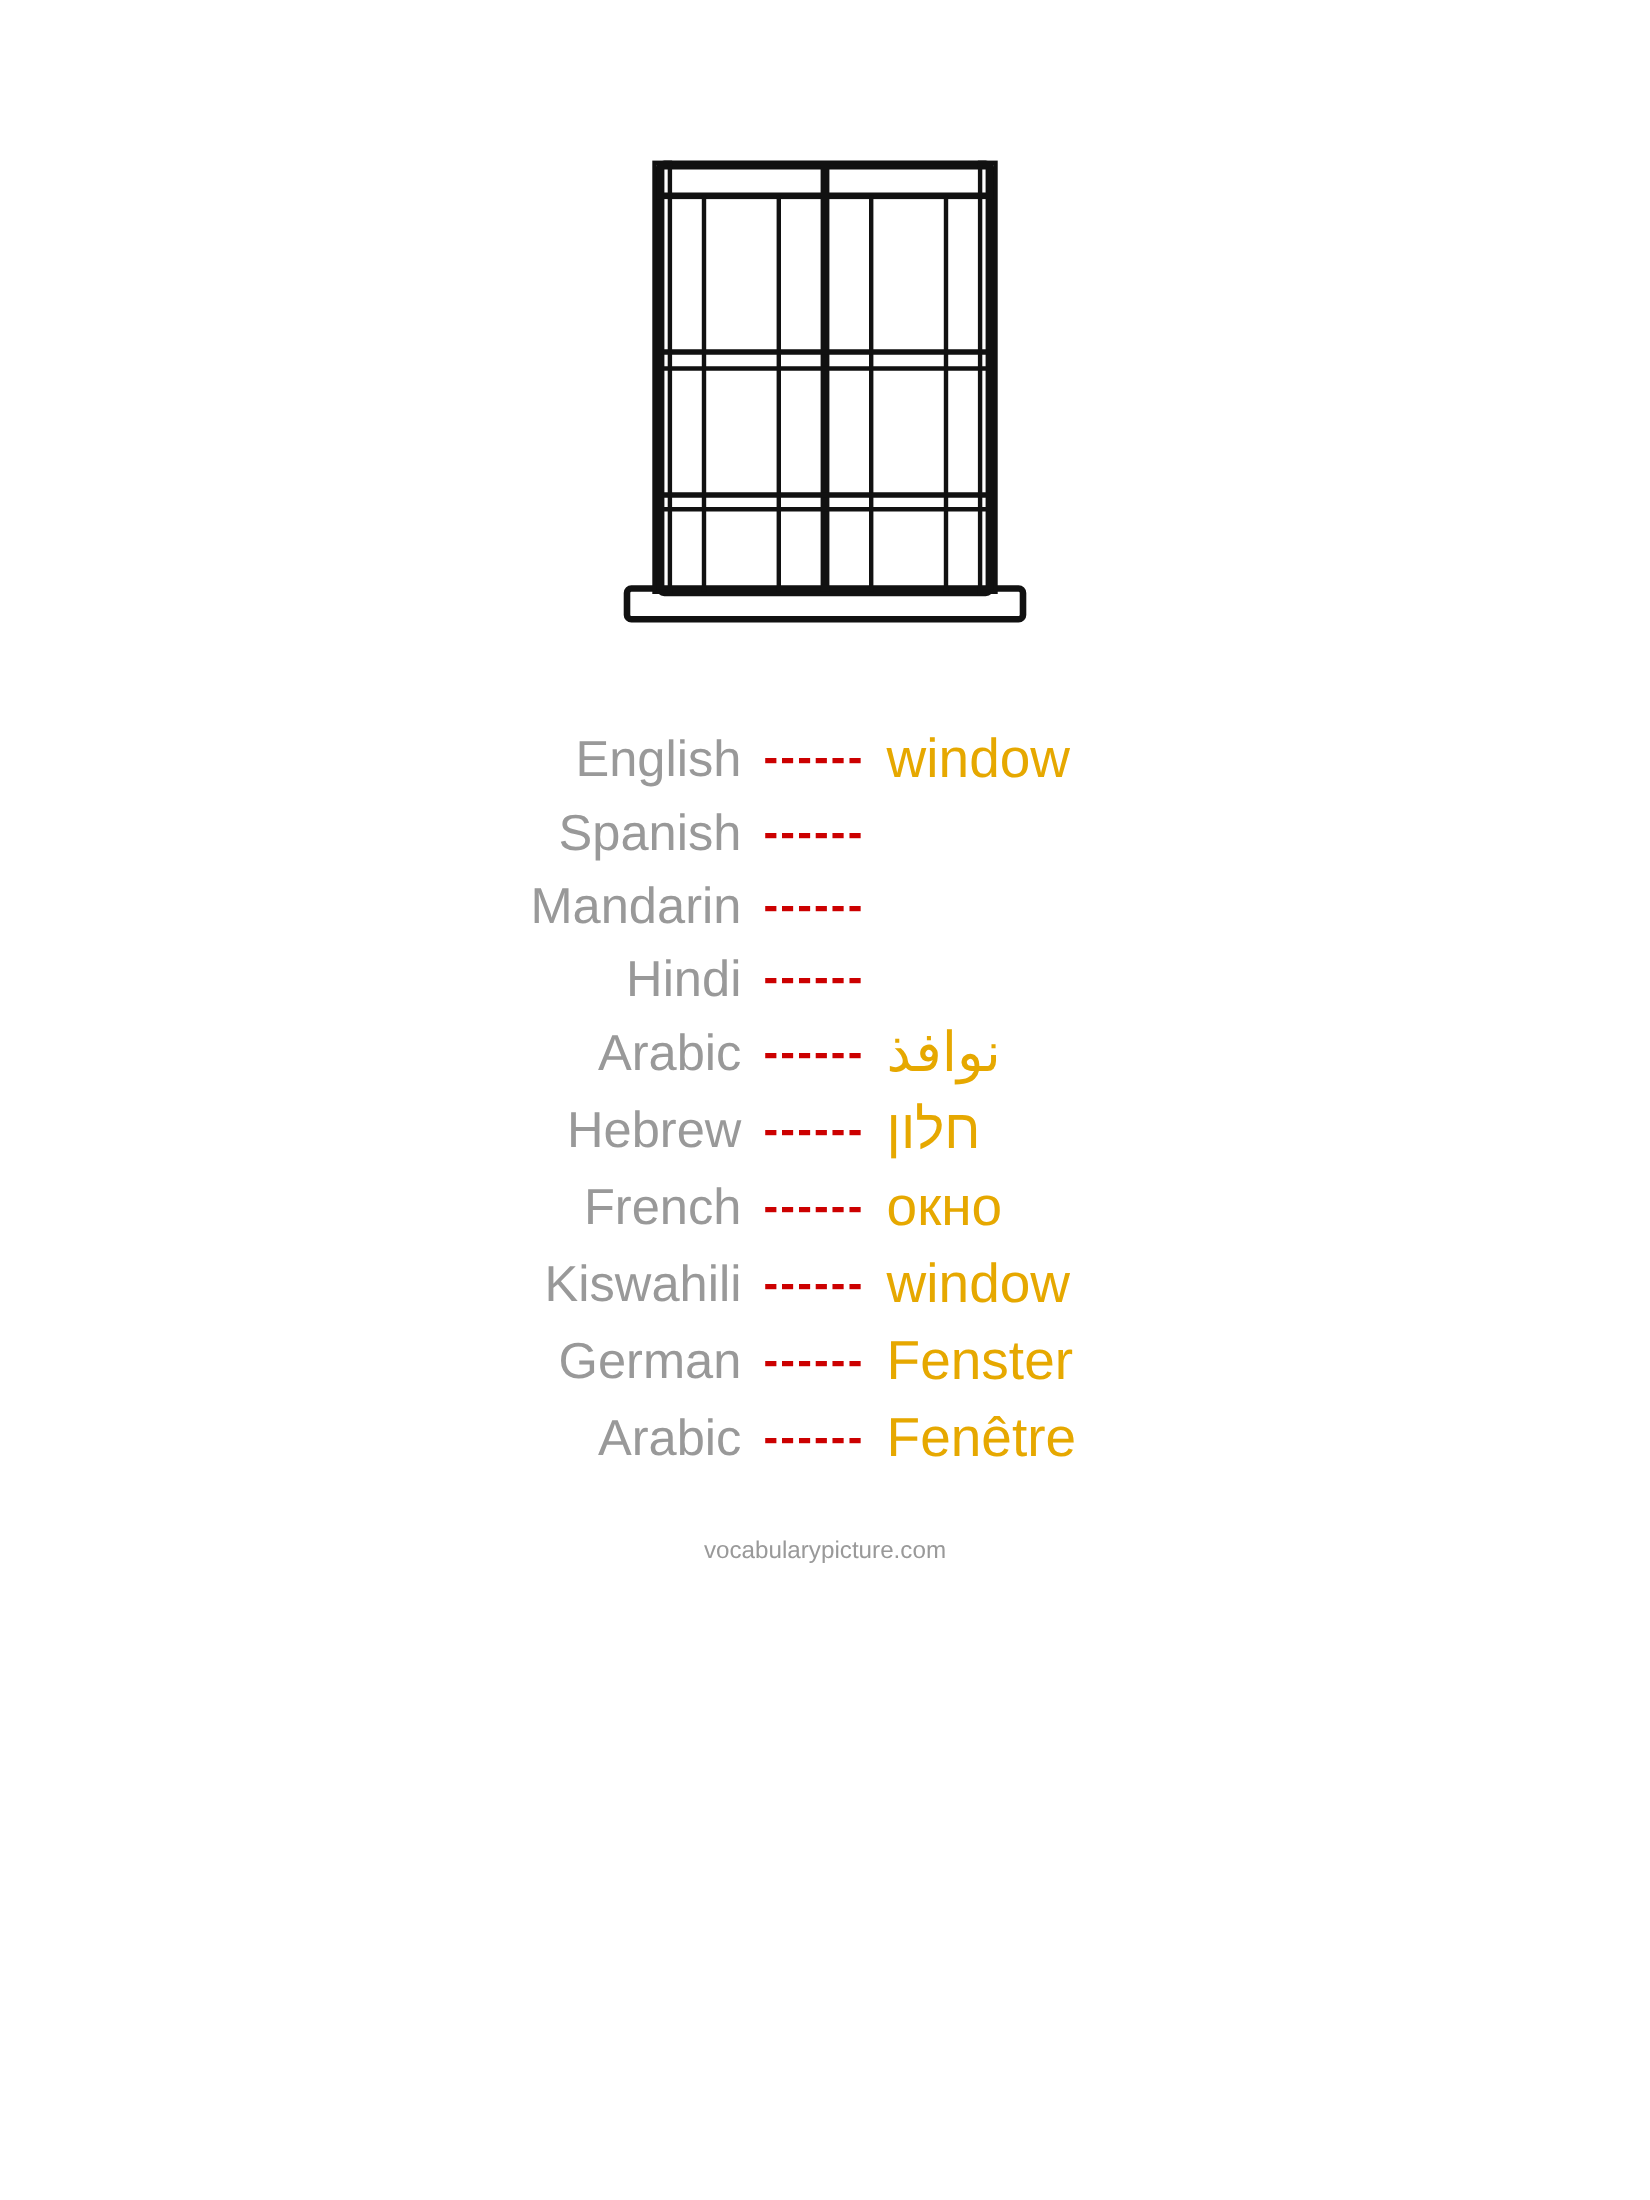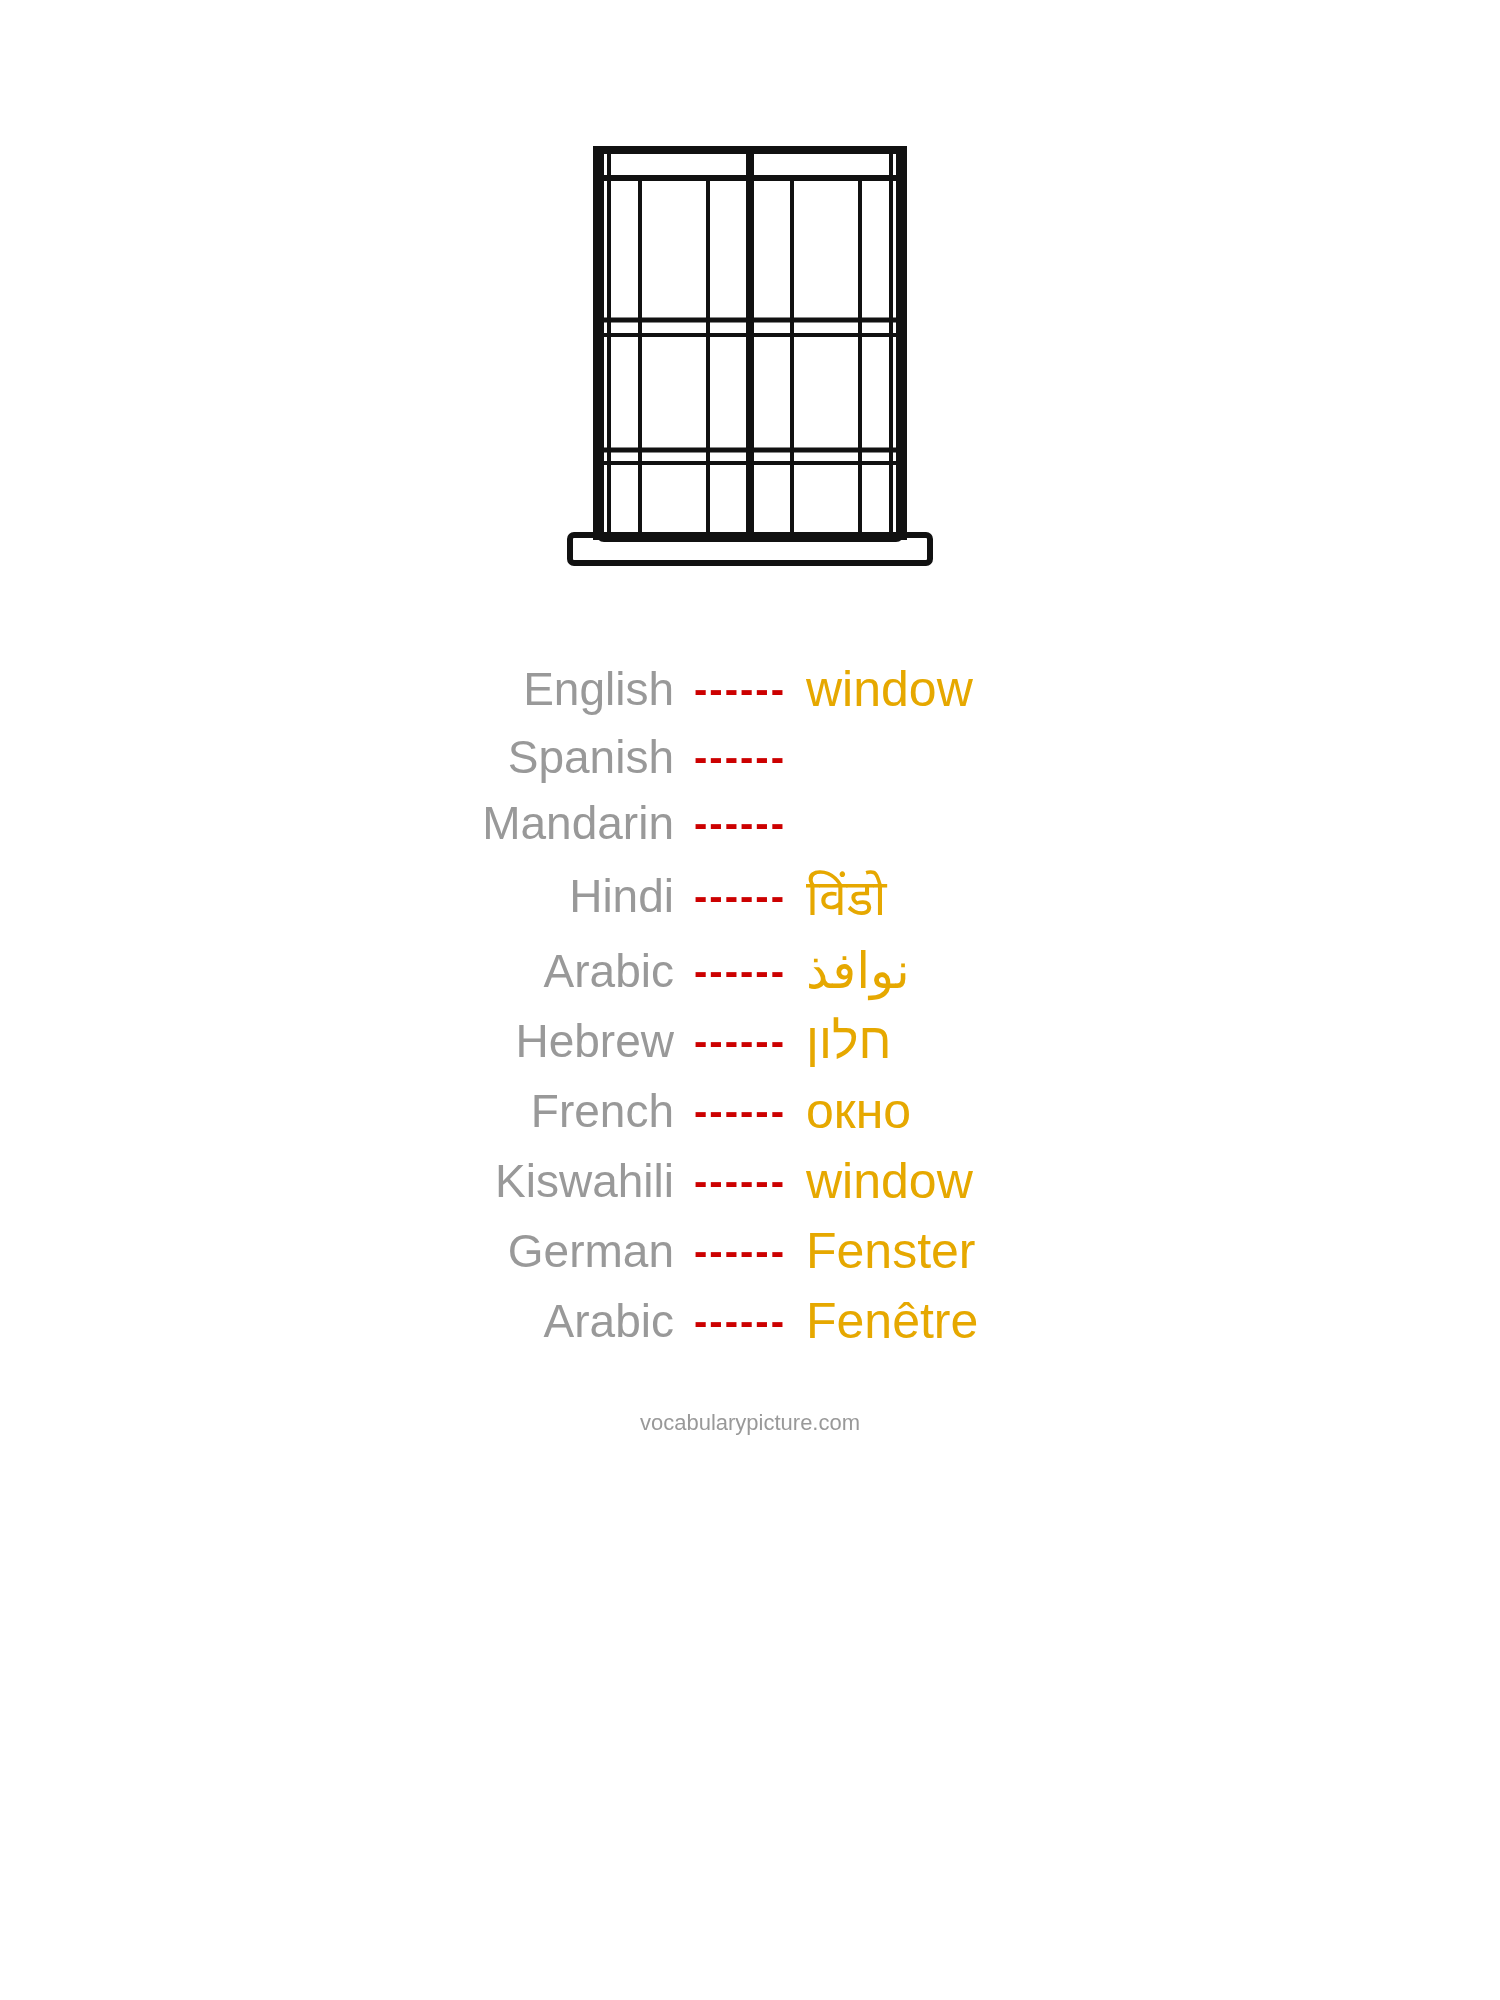--- a/index.html
+++ b/index.html
@@ -122,21 +122,20 @@
       <span class="lang-label">Spanish</span>
       <span class="dashes">------</span>
     </div>
     <div class="vocab-row">
       <span class="lang-label">Mandarin</span>
       <span class="dashes">------</span>
     </div>
     <div class="vocab-row">
       <span class="lang-label">Hindi</span>
       <span class="dashes">------</span>
-      <span class="translation">विंडो</span>
     </div>
     <div class="vocab-row">
       <span class="lang-label">Arabic</span>
       <span class="dashes">------</span>
       <span class="translation">نوافذ</span>
     </div>
     <div class="vocab-row">
       <span class="lang-label">Hebrew</span>
       <span class="dashes">------</span>
       <span class="translation">חלון</span>

